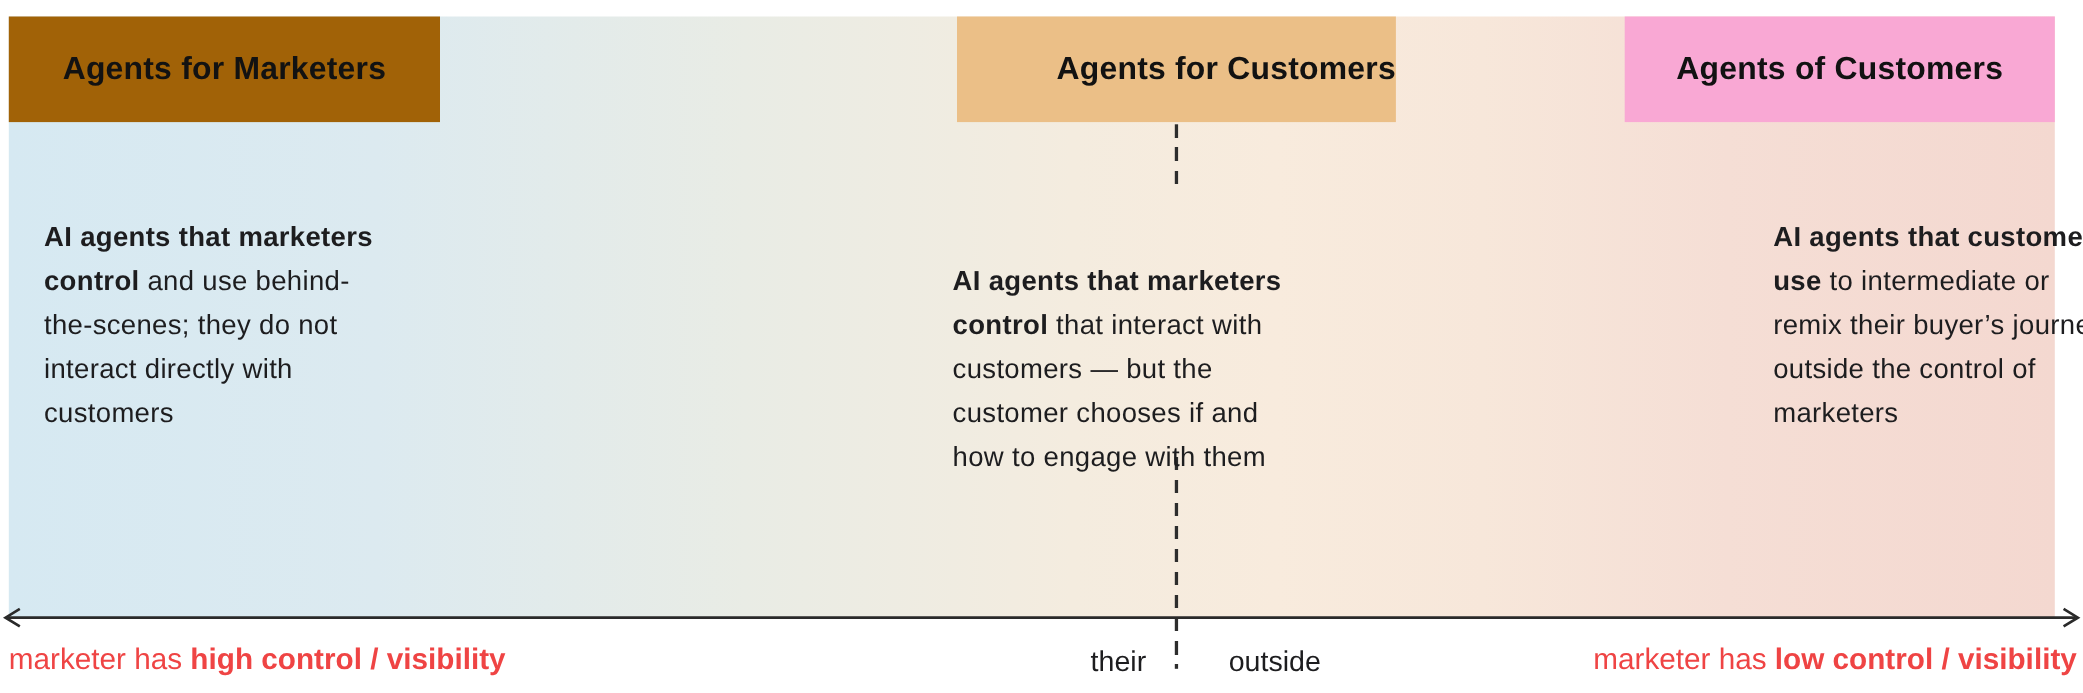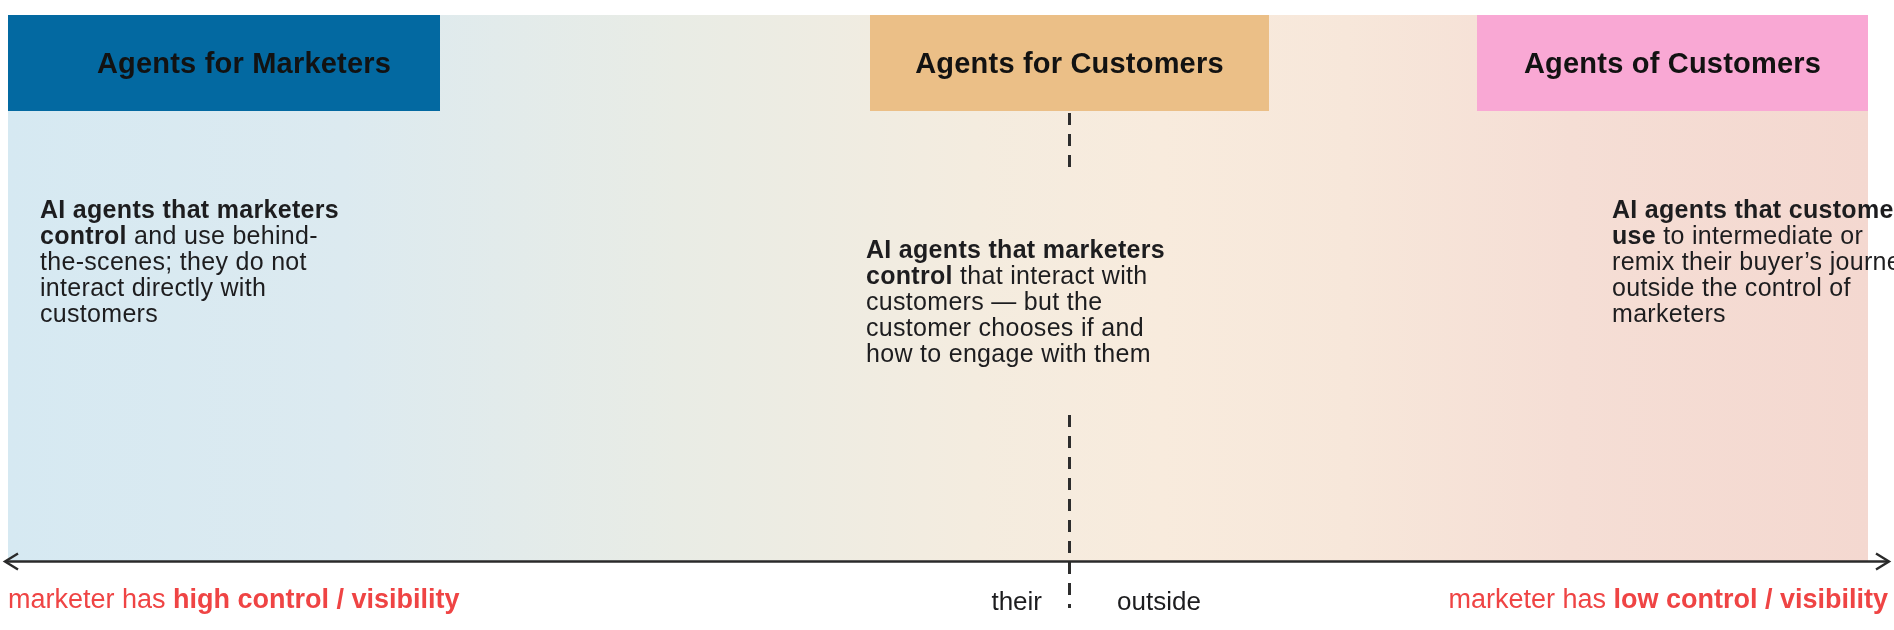--- a/index.html
+++ b/index.html
@@ -33,29 +33,29 @@
     justify-content: center;
   }
   .header-box .header-label {
     font-size: 29px;
     font-weight: bold;
     color: #121212;
     letter-spacing: 0.2px;
     white-space: nowrap;
   }
   .box-left  { left: 8px;    width: 392px; }
-  .box-mid   { left: 870px;  width: 399px; }
+  .box-mid   { left: 870px;  width: 399px; justify-content: flex-end; }
   .box-right { left: 1477px; width: 391px; }
 
   .desc {
     position: absolute;
     top: 196px;
     width: 315px;
     font-size: 25px;
-    line-height: 26px;
+    line-height: 40px;
     letter-spacing: 0.3px;
     color: #1d1d1f;
   }
   .desc .b { font-weight: bold; }
   .desc-left  { left: 40px; }
   .desc-mid   { left: 866px; margin-top: 40px; }
   .desc-right { left: 1612px; }
 
   .vdash {
     position: absolute;
@@ -107,21 +107,21 @@
     margin-left: 20px;
   }
 </style>
 </head>
 <body>
 
 <div class="stage">
 
   <div class="canvas" style="background: linear-gradient(90deg, rgb(214, 233, 242) 0%, rgb(220, 234, 240) 18%, rgb(233, 236, 229) 36%, rgb(244, 236, 223) 52%, rgb(248, 235, 221) 62%, rgb(247, 231, 218) 72%, rgb(245, 222, 213) 84%, rgb(244, 216, 208) 100%);"></div>
 
-  <div class="header-box box-left" style="background-color: #0369a1; padding-left: 40px;">
+  <div class="header-box box-left" style="background-color: #a16207;">
     <span class="header-label">Agents for Marketers</span>
   </div>
 
   <div class="header-box box-mid" style="background-color: rgb(235, 191, 135);">
     <span class="header-label">Agents for Customers</span>
   </div>
 
   <div class="header-box box-right" style="background-color: #f9a8d4;">
     <span class="header-label">Agents of Customers</span>
   </div>

